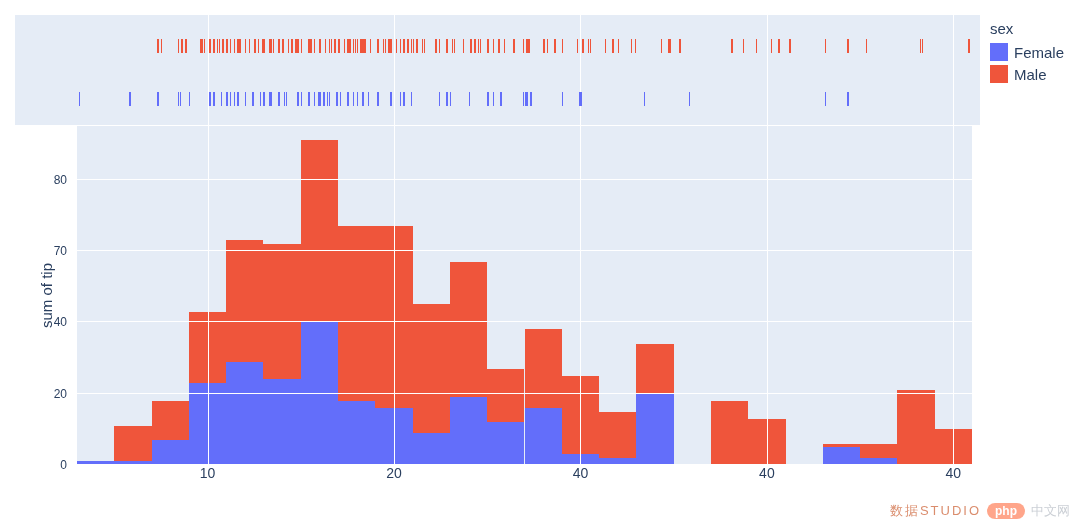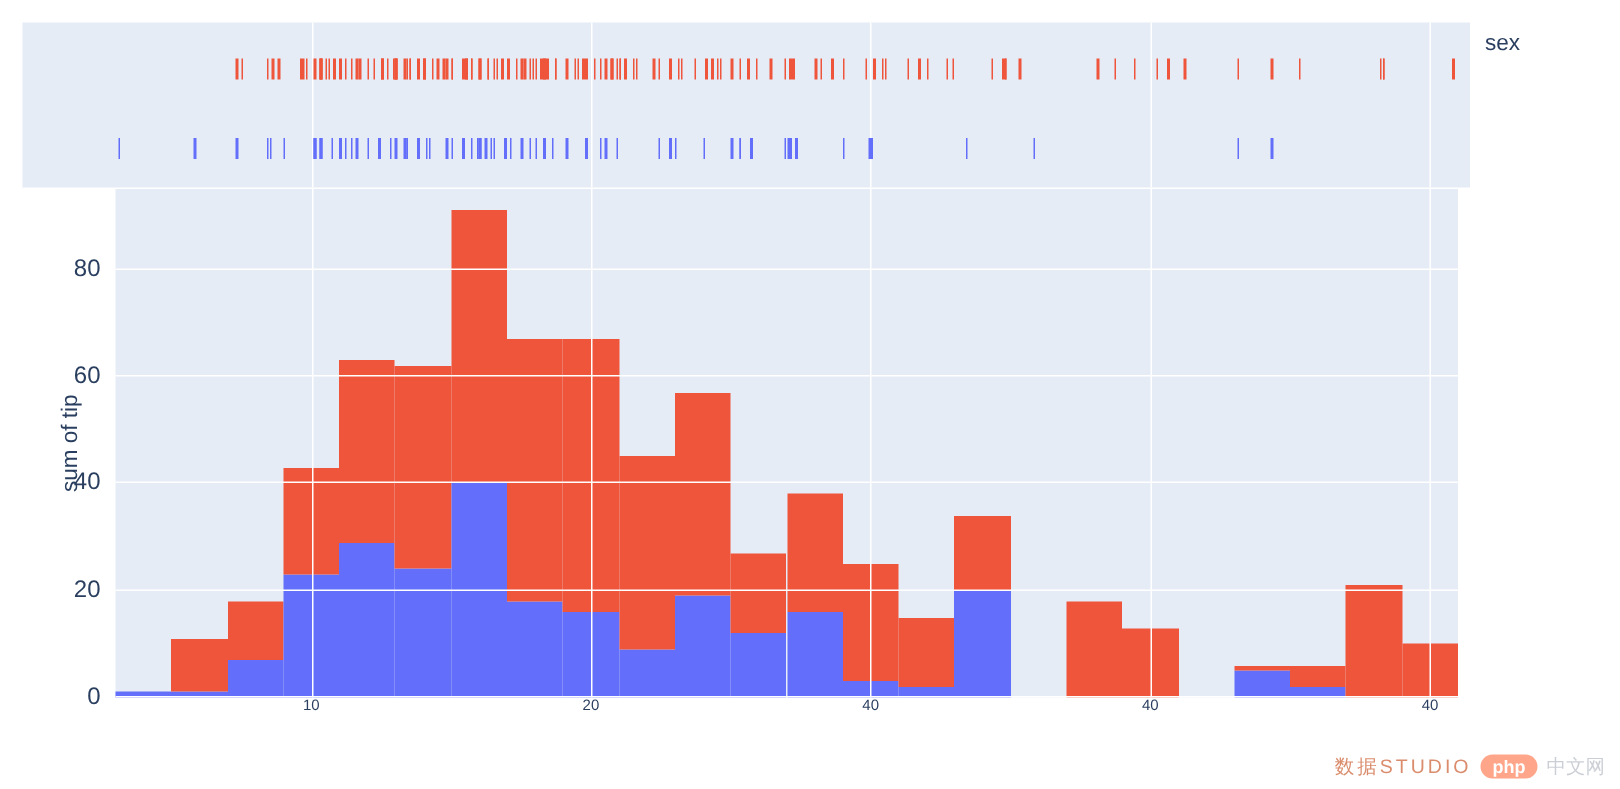--- a/index.html
+++ b/index.html
@@ -9,31 +9,31 @@
   .legend-title{font-weight:400;margin-bottom:6px}
   .legend-item{display:flex;align-items:center;margin-bottom:4px;cursor:pointer}
   .legend-swatch{width:18px;height:18px;margin-right:6px}
   
   .rug-panel{position:relative;height:110px;background:#e5ecf6;border-bottom:1px solid #fff}
   
   .hist-panel{position:relative;flex:1;display:flex}
   .y-area{width:62px;display:flex;flex-direction:column;justify-content:center;align-items:center}
   .y-label{writing-mode:vertical-rl;transform:rotate(180deg);font-size:15px;color:#2a3f5f}
   .y-ticks{position:absolute;left:0;top:0;bottom:0;width:56px}
-  .y-tick{position:absolute;right:4px;font-size:16px;transform:translateY(50%)}
+  .y-tick{position:absolute;right:4px;font-size:12px;transform:translateY(50%)}
   .plot-area{position:relative;flex:1;margin-right:8px;background:#e5ecf6}
   .grid-v{position:absolute;top:0;bottom:0;width:1px;background:#fff}
   .grid-h{position:absolute;left:0;right:0;height:1px;background:#fff}
   .bars{position:absolute;left:0;right:0;bottom:0;top:0}
   .bar{position:absolute;bottom:0}
   .bar.female{background:#636efa}
   .bar.male{background:#ef553b}
   .x-area{height:46px;display:flex;flex-direction:column}
   .x-ticks{position:relative;height:18px;margin-left:62px;margin-right:8px}
-  .x-tick{position:absolute;top:0;font-size:10px;transform:translateX(-50%)}
+  .x-tick{position:absolute;top:0;font-size:14px;transform:translateX(-50%)}
   .x-label{text-align:center;font-size:15px;margin-left:62px;margin-right:8px;margin-top:4px}
   .rug-inner{position:absolute;left:62px;right:8px;top:0;bottom:0}
   .rug-tick{position:absolute;width:1.5px}
   .rug-tick.female{background:#636efa}
   .rug-tick.male{background:#ef553b}
   .watermark{position:absolute;right:10px;bottom:6px;display:flex;align-items:center;gap:6px;opacity:.6;font-size:13px;font-family:'Segoe UI',Arial,sans-serif}
   .wm-txt{color:#c2410c;letter-spacing:2px}
   .wm-pill{background:#ff6b3d;color:#fff;border-radius:10px;padding:1px 8px;font-size:12px;font-weight:bold}
   .wm-cn{color:#a9b0ba}
 </style>
@@ -252,21 +252,21 @@
         </div>
     </div>
 
     <div class="hist-panel">
       <div class="y-area">
         <span class="y-label">sum of tip</span>
         <div class="y-ticks" id="y-ticks">
             <span class="y-tick" style="bottom: 0%;">0</span>
             <span class="y-tick" style="bottom: 21.0526%;">20</span>
             <span class="y-tick" style="bottom: 42.1053%;">40</span>
-            <span class="y-tick" style="bottom: 63.1579%;">60</span>
+            <span class="y-tick" style="bottom: 63.1579%;">70</span>
             <span class="y-tick" style="bottom: 84.2105%;">80</span>
           </div>
       </div>
       <div class="plot-area" id="plot-area">
         <div class="bars" id="bars">
             <div class="bar female" style="left: 0%; width: 4.16667%; height: 1.05263%; bottom: 0px;"></div>
             <div class="bar female" style="left: 4.16667%; width: 4.16667%; height: 1.05263%; bottom: 0px;"></div>
             <div class="bar male" style="left: 4.16667%; width: 4.16667%; height: 10.5263%; bottom: 1.05263%;"></div>
             <div class="bar female" style="left: 8.33333%; width: 4.16667%; height: 7.36842%; bottom: 0px;"></div>
             <div class="bar male" style="left: 8.33333%; width: 4.16667%; height: 11.5789%; bottom: 7.36842%;"></div>
@@ -323,20 +323,30 @@
           <span class="x-tick" style="left: 14.5833%;">10</span>
           <span class="x-tick" style="left: 35.4167%;">20</span>
           <span class="x-tick" style="left: 56.25%;">40</span>
           <span class="x-tick" style="left: 77.0833%;">40</span>
           <span class="x-tick" style="left: 97.9167%;">40</span>
         </div>
     </div>
   </div>
   <div class="legend-col">
     <div class="legend-title">sex</div>
+    <div id="legend-items">
+        <div class="legend-item">
+          <span class="legend-swatch" style="background:#636efa"></span>
+          <span>Female</span>
+        </div>
+        <div class="legend-item">
+          <span class="legend-swatch" style="background:#ef553b"></span>
+          <span>Male</span>
+        </div>
+      </div>
   </div>
 </div>
 
 <div class="watermark">
   <span class="wm-txt">数据STUDIO</span>
   <span class="wm-pill">php</span>
   <span class="wm-cn">中文网</span>
 </div>
 
 </body></html>

